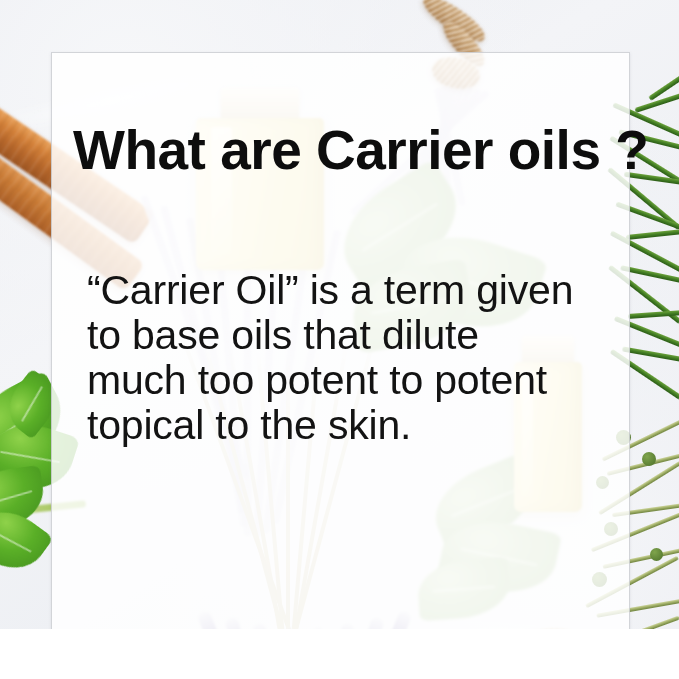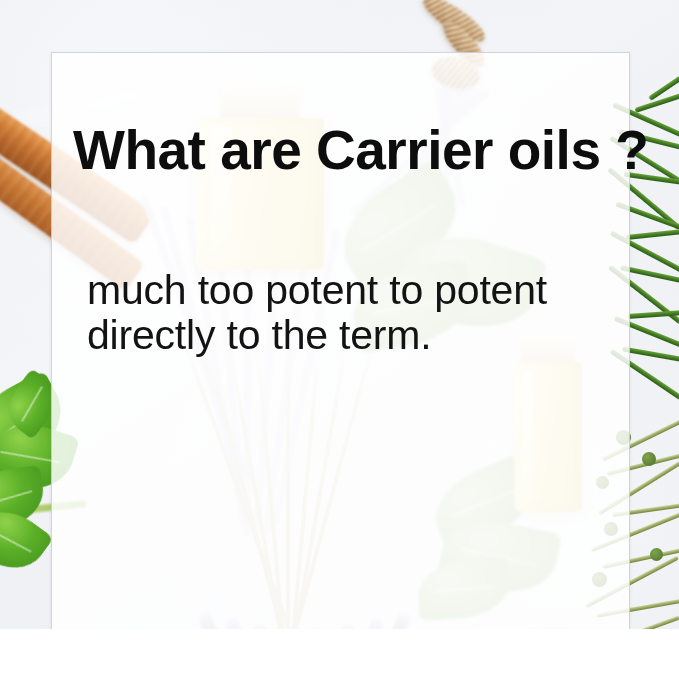--- a/index.html
+++ b/index.html
@@ -357,17 +357,19 @@
   <div class="bottle" style="left:514px;top:336px;width:68px;height:176px;">
     <div class="cap" style="top:0;width:52px;height:30px;"></div>
     <div class="body" style="top:26px;height:150px;"></div>
   </div>
 
   <div class="card"></div>
 
   <div class="headline">What are Carrier oils ?</div>
 
   <div class="body-copy">
+    <span class="ln">“Carrier Oil” is a term given</span>
+    <span class="ln">to base oils that dilute</span>
     <span class="ln">much too potent to potent</span>
-    <span class="ln">directly to the term.</span>
+    <span class="ln">topical to the skin.</span>
   </div>
 
 </div>
 
 </body></html>

